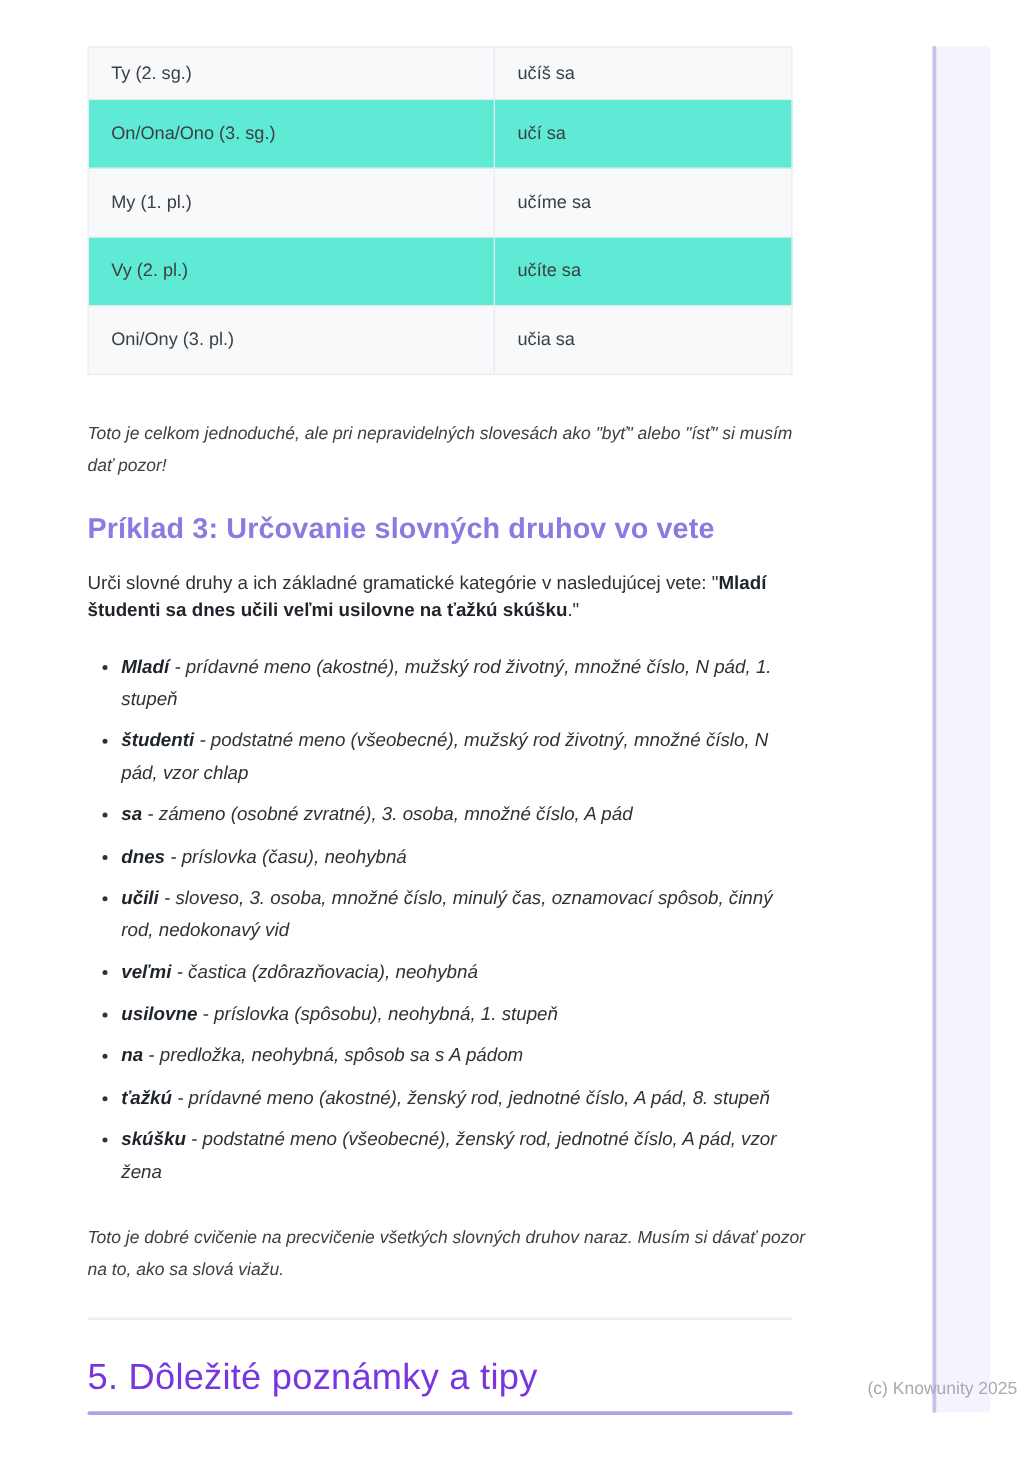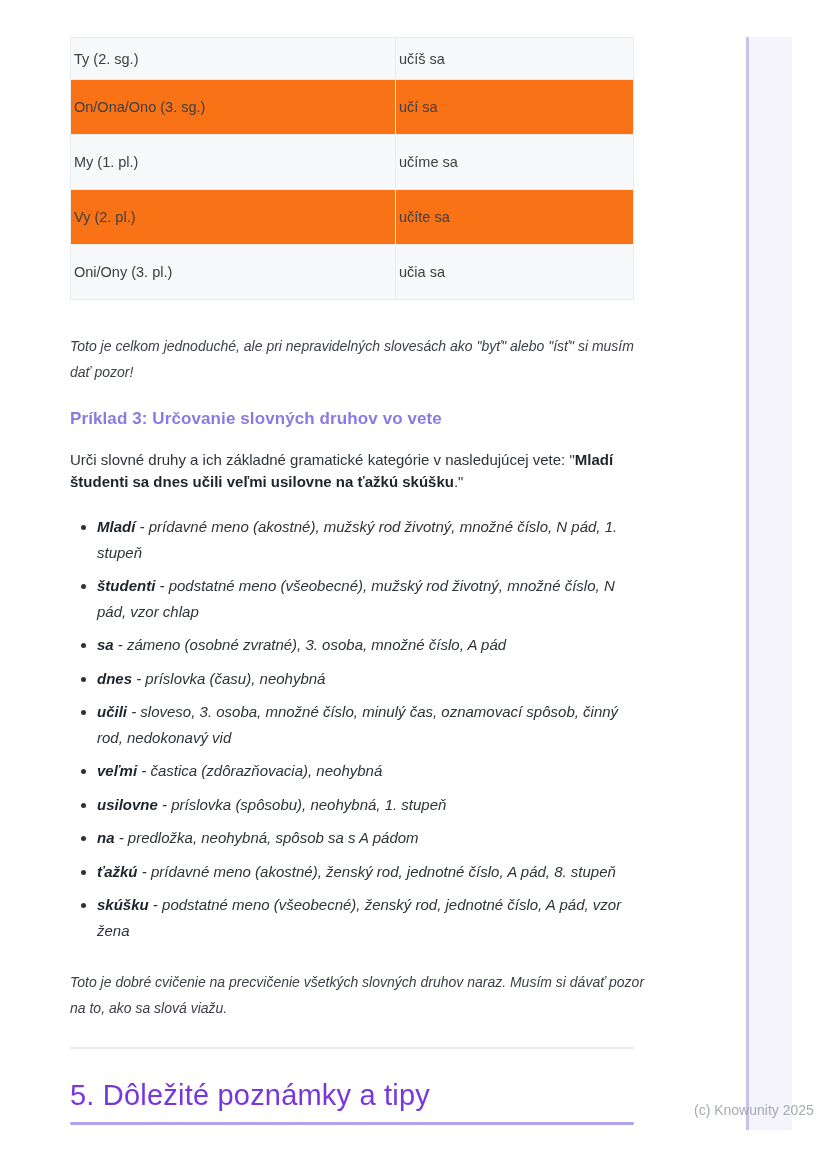--- a/index.html
+++ b/index.html
@@ -19,40 +19,40 @@
   
   table.conjugation {
     width: 100%;
     border-collapse: collapse;
     border: 1px solid #e7e9ee;
     font-size: 14.5px;
     color: #3c4043;
   }
   table.conjugation td {
     border: 1px solid #e9ebef;
-    padding-left: 3px;
+    padding-left: 18px;
     vertical-align: middle;
   }
-  table.conjugation tr { height: 55px; background: #f97316; }
+  table.conjugation tr { height: 55px; background: #5eead4; }
   table.conjugation tr:first-child { height: 42px; }
   table.conjugation tr:nth-child(odd) { background: #f8f9fb; }
   table.conjugation td.col-pronoun { width: 325px; }
   
   .note {
     margin-top: 33px;
     font-style: italic;
     font-size: 14px;
     line-height: 26px;
     color: #3d4147;
     width: 578px;
   }
   
   h3.section-sub {
     margin-top: 24px;
-    font-size: 17px;
+    font-size: 23px;
     font-weight: 700;
     color: #8a7ae2;
     letter-spacing: 0.1px;
   }
   h2.section-main {
     margin-top: 30px;
     font-size: 29px;
     font-weight: 400;
     color: #7936df;
     letter-spacing: 0.2px;

